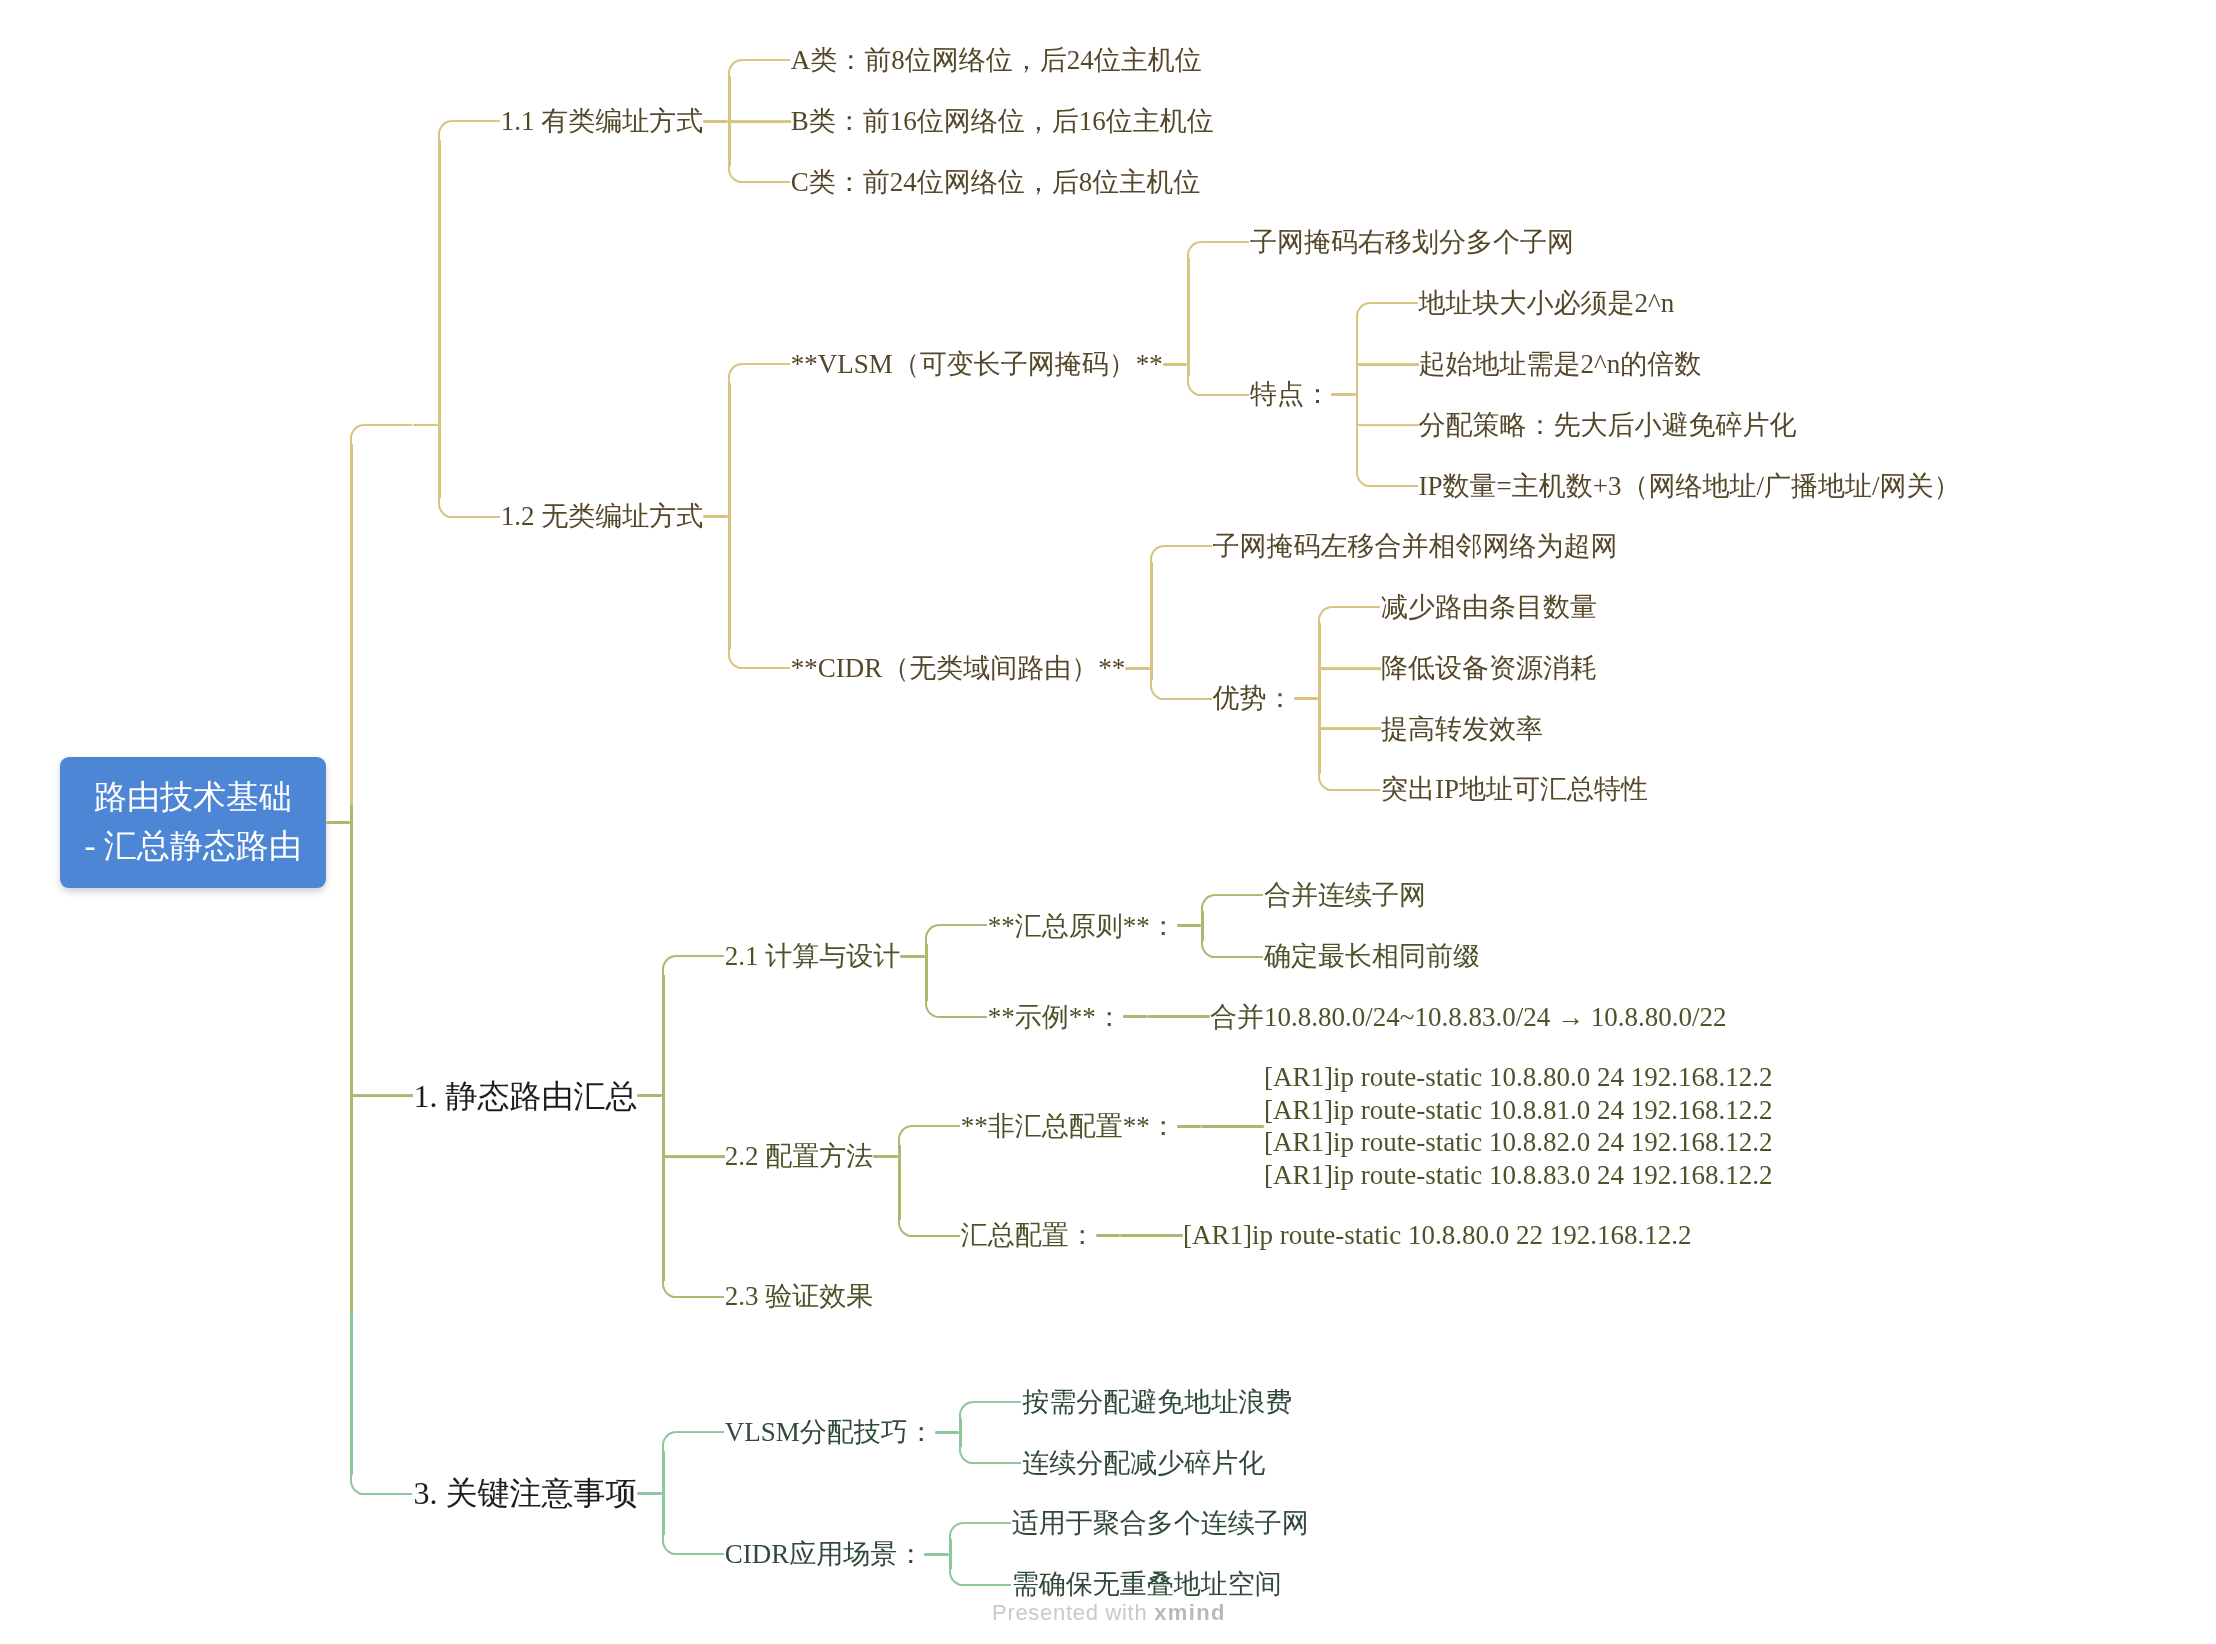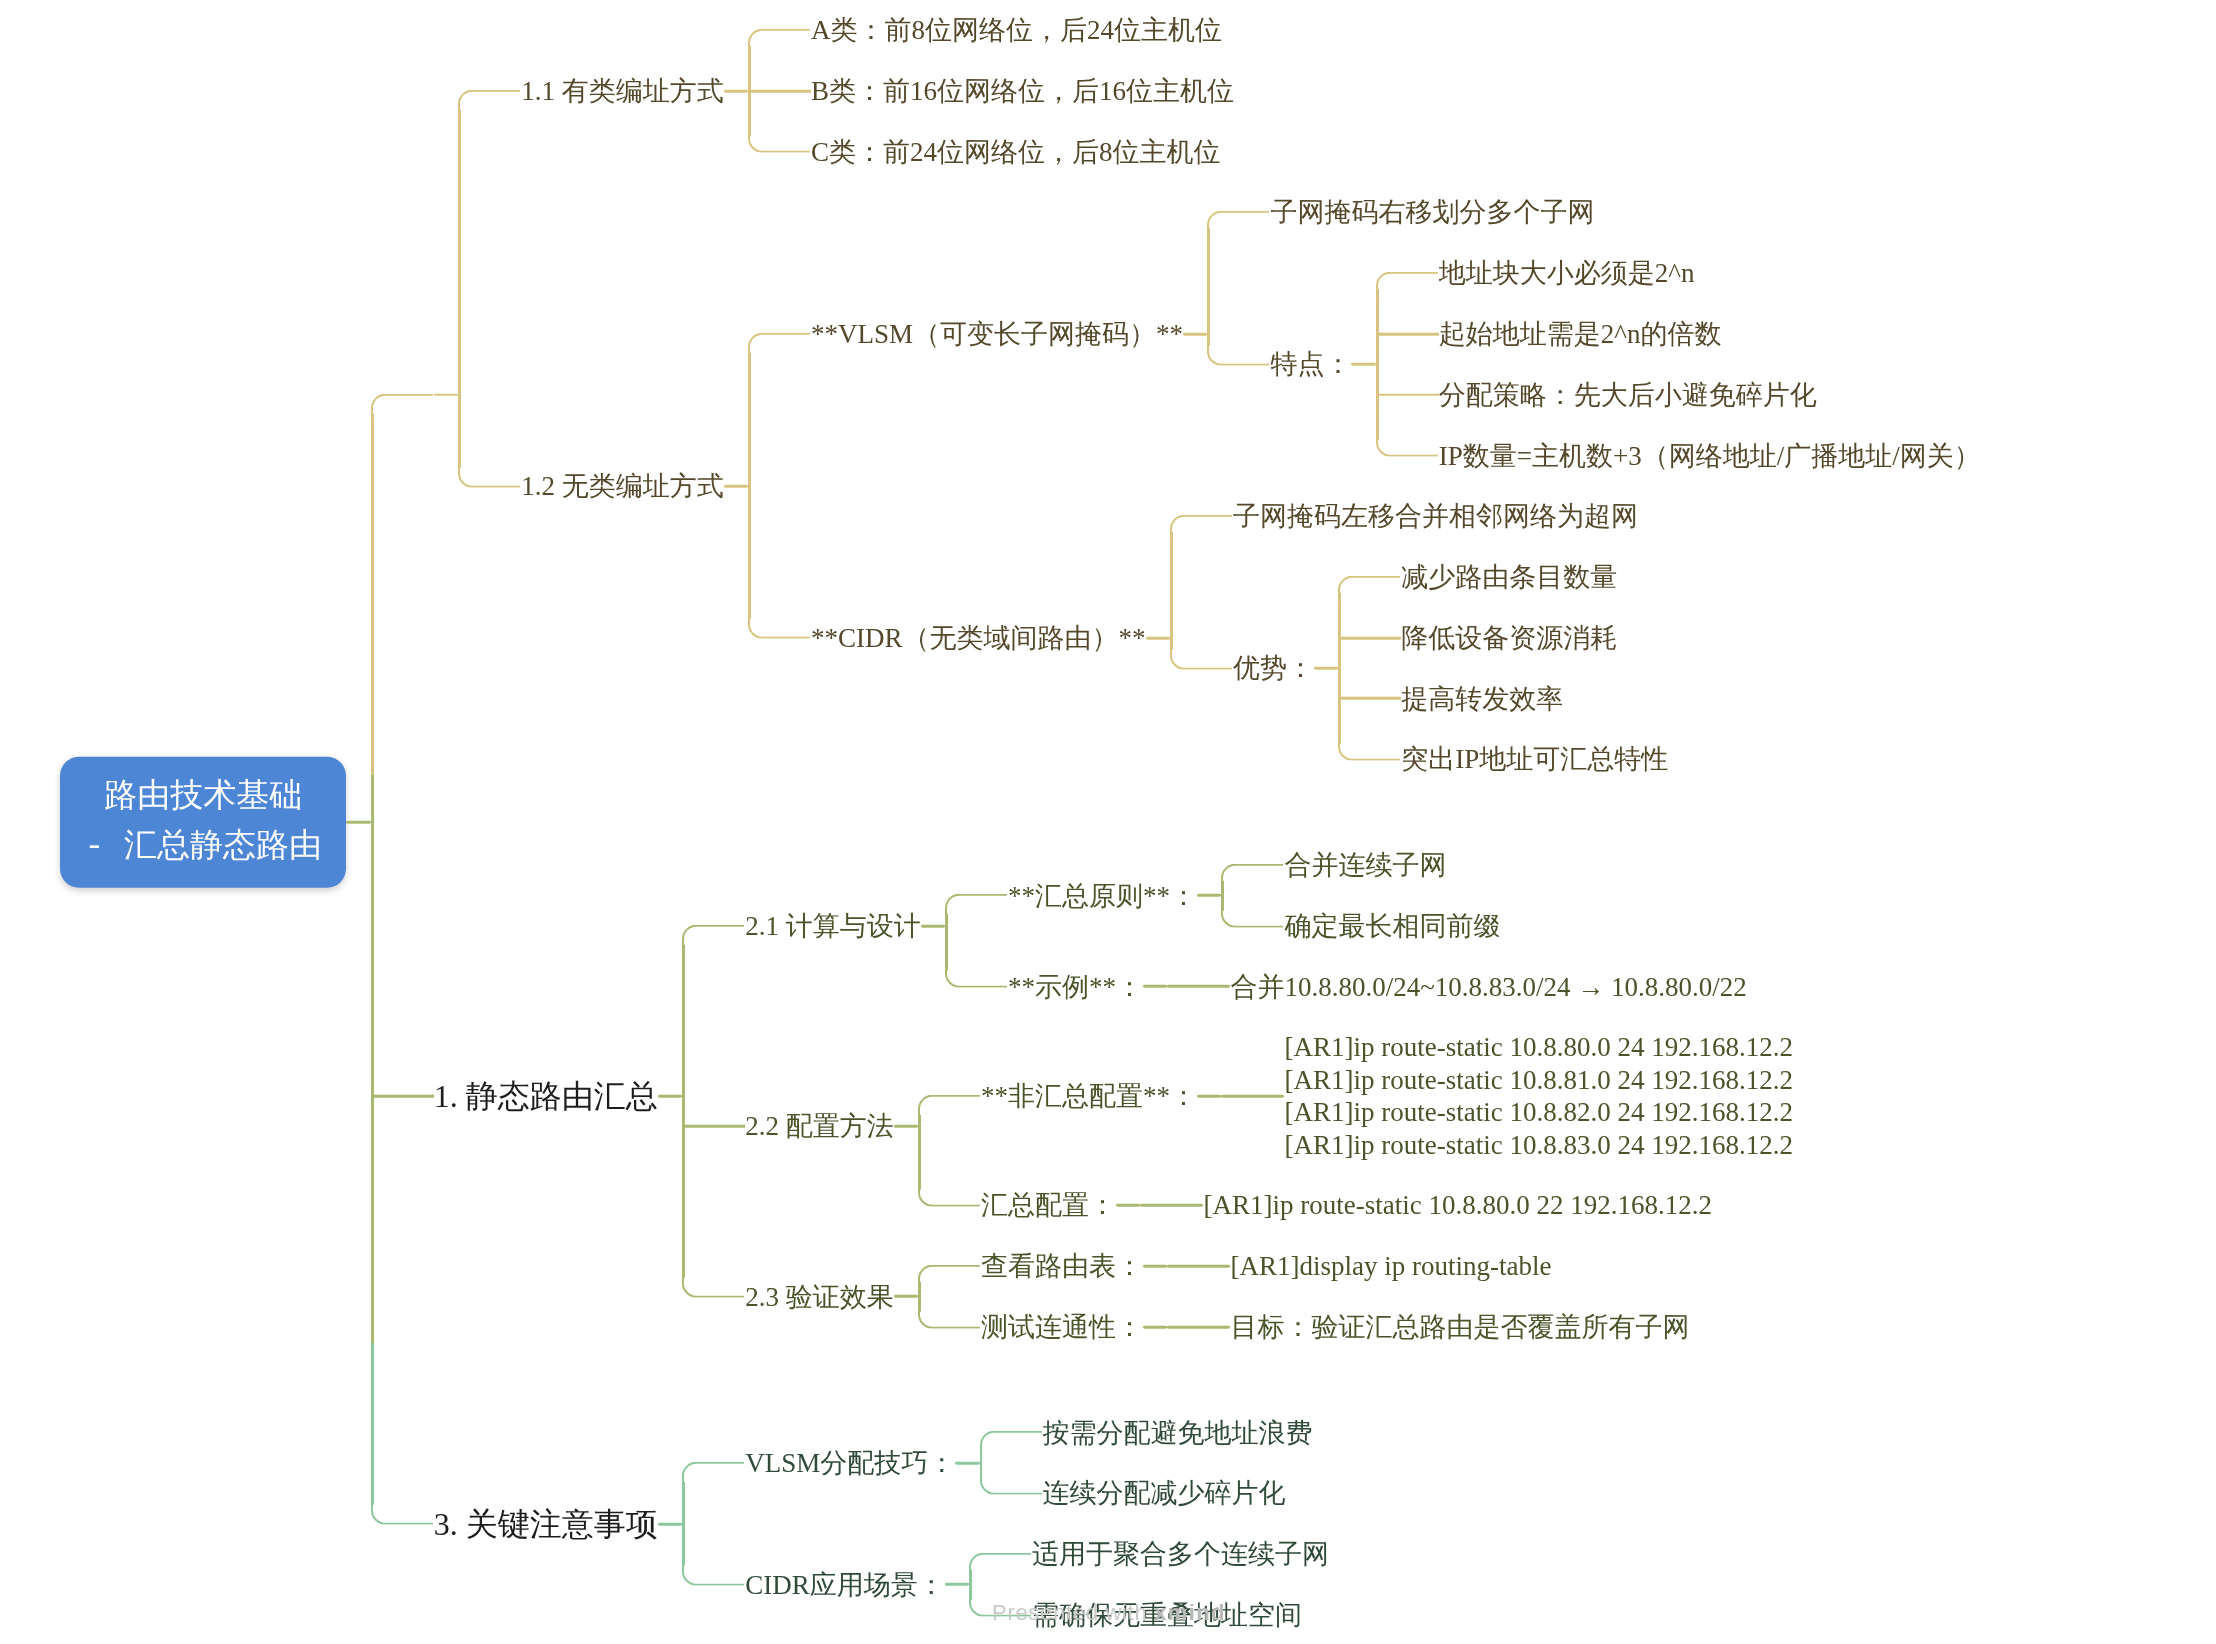--- a/index.html
+++ b/index.html
@@ -13,26 +13,26 @@
   #mindmap {
     position:absolute;
     left:60px; top:50%;
     transform:translateY(-50%);
   }
   .node-row { display:flex; align-items:center; }
 
   
   .label { white-space:pre-line; padding:0.7px 0; }
   .root-label {
-    font-family:Liberation Mono, monospace;
+    font-family:Liberation Serif, serif;
     background:var(--rootfill,#4e86d6);
     color:var(--roottc,#ffffff);
     font-size:33px; line-height:1.5;
     padding:16px 24.4px;
-    border-radius:19px;
+    border-radius:9px;
     text-align:center;
     box-shadow:0 2.9px 7.2px rgba(0,0,0,0.18);
   }
   .label-main { font-size:32px; color:#1d1d1d; line-height:1.25; }
   .label-sub  { font-size:27px; color:var(--tc,#444); line-height:1.2; }
 
   
   .children {
     position:relative;
     display:flex; flex-direction:column;
@@ -235,38 +235,20 @@
                     <div class="children">
                       <div class="kid">
                         <div class="label label-sub">[AR1]ip route-static 10.8.80.0 22 192.168.12.2</div>
                       </div>
                     </div>
                   </div>
                 </div>
               </div>
               <div class="kid">
                 <div class="label label-sub">2.3 验证效果</div>
-                <div class="children">
-                  <div class="kid">
-                    <div class="label label-sub">查看路由表：</div>
-                    <div class="children">
-                      <div class="kid">
-                        <div class="label label-sub">[AR1]display ip routing-table</div>
-                      </div>
-                    </div>
-                  </div>
-                  <div class="kid">
-                    <div class="label label-sub">测试连通性：</div>
-                    <div class="children">
-                      <div class="kid">
-                        <div class="label label-sub">目标：验证汇总路由是否覆盖所有子网</div>
-                      </div>
-                    </div>
-                  </div>
-                </div>
               </div>
             </div>
           </div>
           <div class="kid" style="--lc: #8cc79d; --tc: #2f4a38;">
             <div class="label label-main">3. 关键注意事项</div>
             <div class="children">
               <div class="kid">
                 <div class="label label-sub">VLSM分配技巧：</div>
                 <div class="children">
                   <div class="kid">

